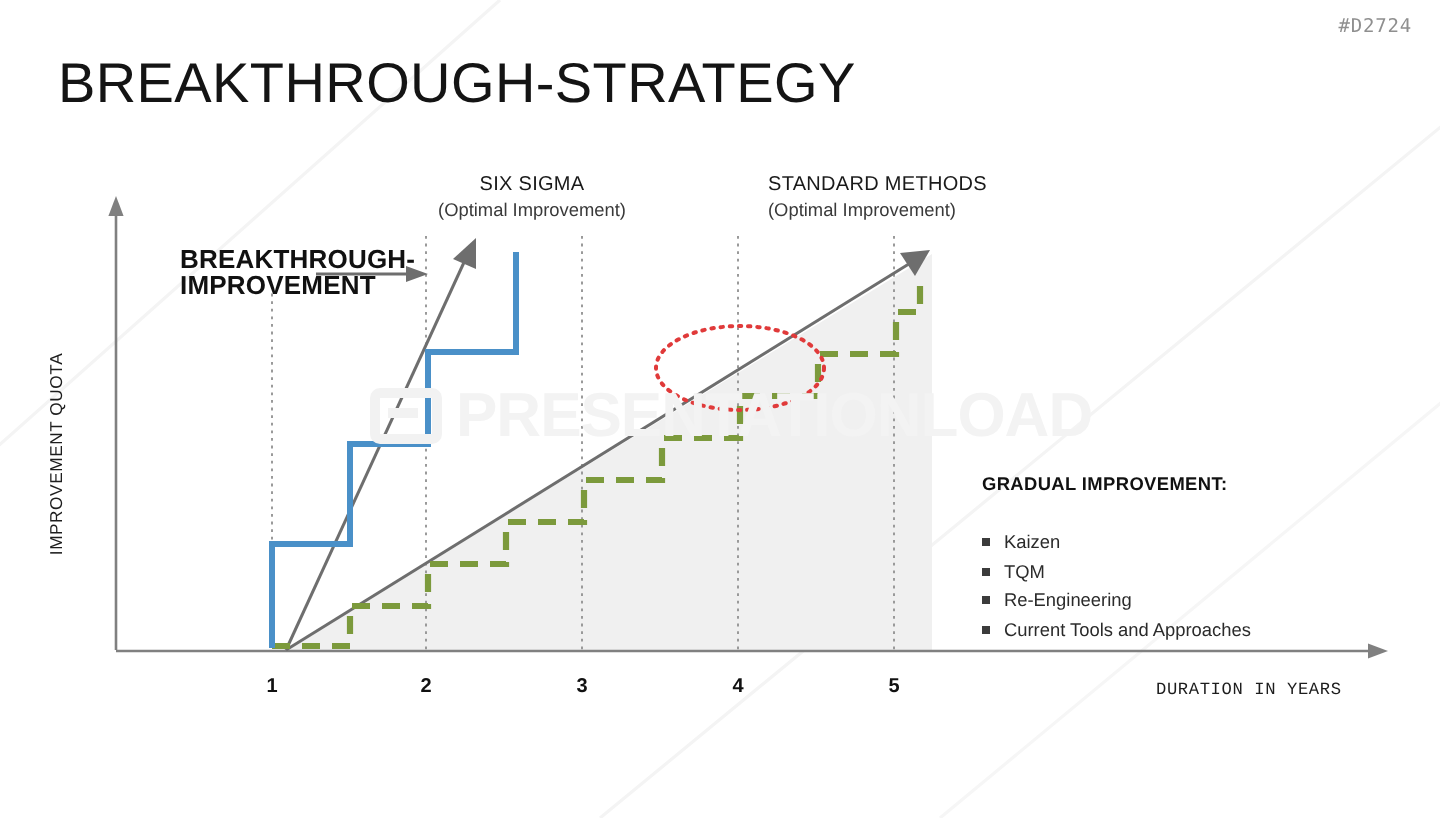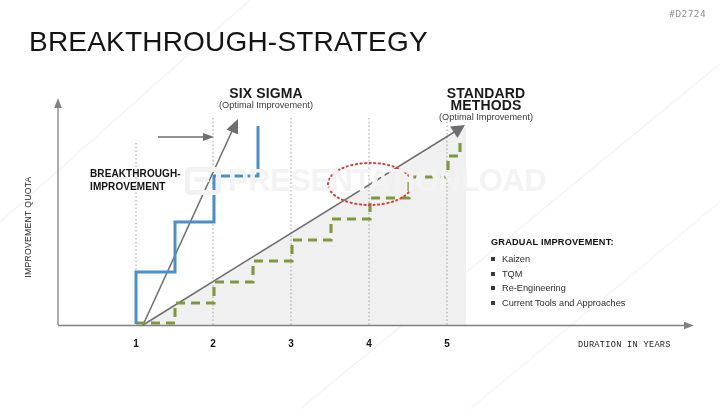--- a/index.html
+++ b/index.html
@@ -28,30 +28,30 @@
   #title{
     position:absolute;left:29px;top:26px;
     font-size:28px;font-weight:400;color:#141414;
     letter-spacing:.2px;
     white-space:nowrap;
   }
 
   .chart{position:absolute;left:0;top:0;width:727px;height:409px;}
 
   .ann{position:absolute;}
-  .ann .hd{font-weight:bold;font-size:14px;color:#1a1a1a;letter-spacing:.15px;line-height:12px;}
+  .ann .hd{font-weight:normal;font-size:10px;color:#1a1a1a;letter-spacing:.15px;line-height:12px;}
   .ann .sb{font-size:9.2px;color:#3a3a3a;line-height:12px;}
 
   #lbl-six{left:205px;top:87px;width:122px;text-align:center;}
-  #lbl-std{left:416px;top:87px;width:140px;text-align:center;}
+  #lbl-std{left:384px;top:87px;width:140px;}
 
   #lbl-break{
     position:absolute;left:90px;top:124px;
-    font-weight:bold;font-size:10px;color:#111;
-    line-height:12.5px;letter-spacing:.1px;margin-top:44px;
+    font-weight:bold;font-size:13px;color:#111;
+    line-height:12.5px;letter-spacing:.1px;
   }
 
   #ylabel{
     position:absolute;left:-27px;top:222px;
     width:110px;text-align:center;
     transform:rotate(-90deg);
     font-size:8.6px;font-weight:400;color:#1d1d1d;
     letter-spacing:.3px;white-space:nowrap;
   }
   #xlabel{
@@ -61,34 +61,34 @@
   .xtick{
     position:absolute;top:338px;
     font-size:10px;font-weight:bold;color:#111;
     width:20px;text-align:center;
   }
 
   #legend{
     position:absolute;left:491px;top:237px;
     font-size:9px;color:#202020;
   }
-  #legend .lg-title{font-weight:bold;font-size:9.2px;color:#111;margin-bottom:7px;letter-spacing:.2px;}
+  #legend .lg-title{font-weight:bold;font-size:9.2px;color:#111;margin-bottom:19px;letter-spacing:.2px;}
   #legend ul{list-style:none;margin:0;padding:0;}
   #legend li{
     position:relative;padding-left:11px;margin-bottom:3.5px;
     font-size:9.2px;color:#2b2b2b;line-height:11px;
   }
   #legend li .bullet{
     position:absolute;left:0;top:3px;
     width:4px;height:4px;background:#3b3b3b;
   }
 
   
   #watermark{
-    position:absolute;left:185px;top:165px;
+    position:absolute;left:185px;top:192px;
     display:flex;align-items:center;
     pointer-events:none;user-select:none;justify-content:center;
   }
   #watermark .wm-logo{
     width:36px;height:28px;
     border:5px solid #f2f2f2;
     border-radius:5px;
     position:relative;margin-right:7px;
     box-sizing:border-box;
   }

